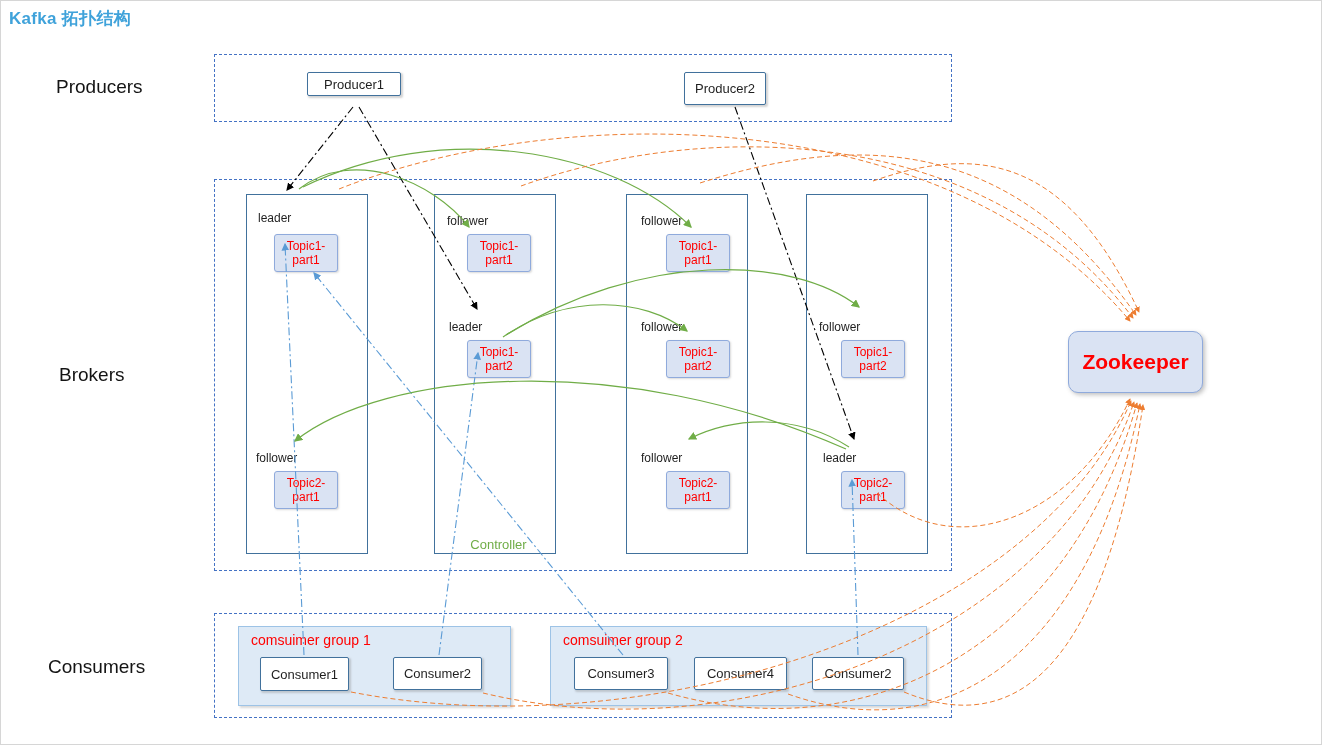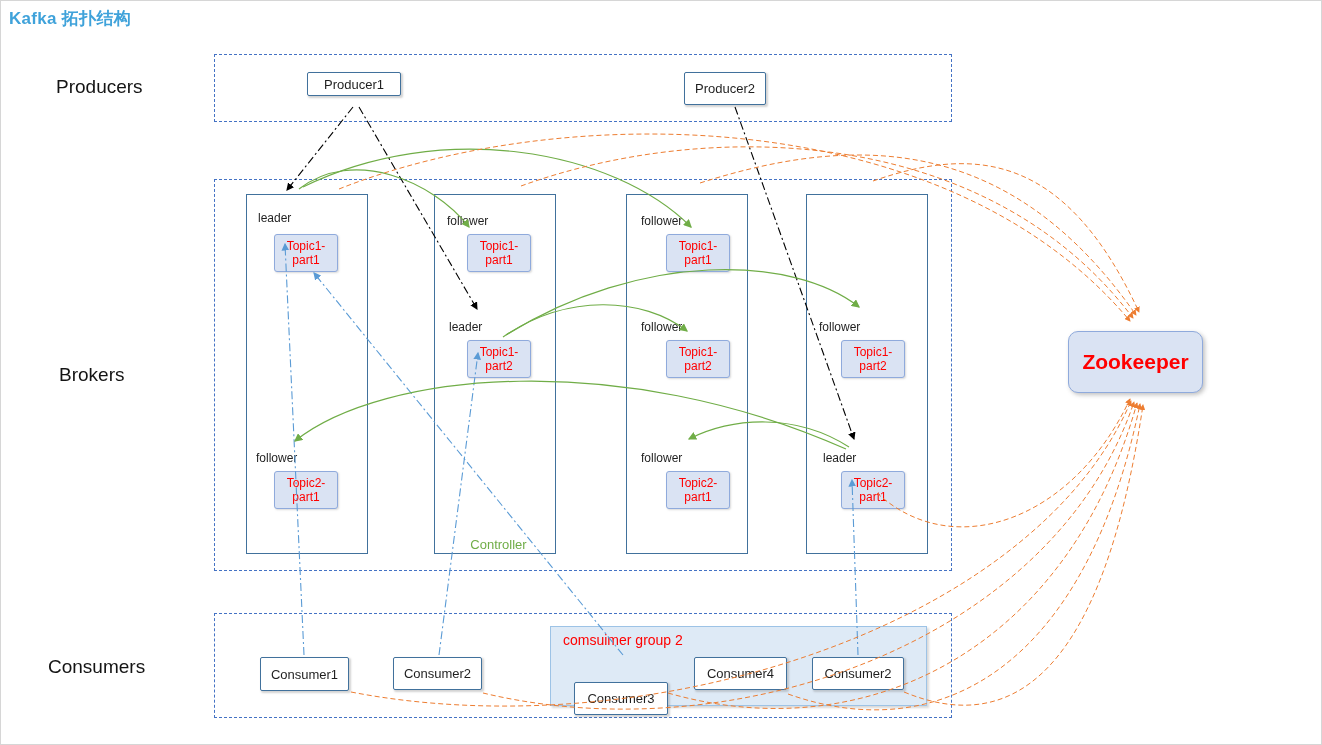--- a/index.html
+++ b/index.html
@@ -73,27 +73,30 @@
 
   <div class="role" style="left:818px; top:319px;">follower</div>
   <div class="topic" style="left:840px; top:339px; width:64px; height:38px;">Topic1-part2</div>
   <div class="role" style="left:822px; top:450px;">leader</div>
   <div class="topic" style="left:840px; top:470px; width:64px; height:38px;">Topic2-part1</div>
 
   <div class="zk" style="left:1067px; top:330px; width:135px; height:62px;">Zookeeper</div>
 
   <div class="dashed-box" style="left:213px; top:612px; width:738px; height:105px;"></div>
 
+  <div class="group" style="left:237px; top:625px; width:273px; height:80px;">
+    <div class="group-title" style="left:12px; top:5px;">comsuimer group 1</div>
+  </div>
   <div class="node" style="left:259px; top:656px; width:89px; height:34px;">Consumer1</div>
   <div class="node" style="left:392px; top:656px; width:89px; height:33px;">Consumer2</div>
 
   <div class="group" style="left:549px; top:625px; width:377px; height:80px;">
     <div class="group-title" style="left:12px; top:5px;">comsuimer group 2</div>
   </div>
-  <div class="node" style="left:573px; top:656px; width:94px; height:33px;margin-top:25px;">Consumer3</div>
+  <div class="node" style="left:573px; top:656px; width:94px; height:33px;">Consumer3</div>
   <div class="node" style="left:693px; top:656px; width:93px; height:33px;">Consumer4</div>
   <div class="node" style="left:811px; top:656px; width:92px; height:33px;">Consumer2</div>
 
   <svg id="edges" width="1322" height="745" viewBox="0 0 1322 745">
     <defs>
       <marker id="ah-publish" viewBox="0 0 10 10" refX="8.5" refY="5" markerWidth="7" markerHeight="7" orient="auto">
           <path d="M0,0 L10,5 L0,10 z" fill="#000000"></path>
         </marker>
       <marker id="ah-consume" viewBox="0 0 10 10" refX="8.5" refY="5" markerWidth="7" markerHeight="7" orient="auto">
           <path d="M0,0 L10,5 L0,10 z" fill="#5B9BD5"></path>

